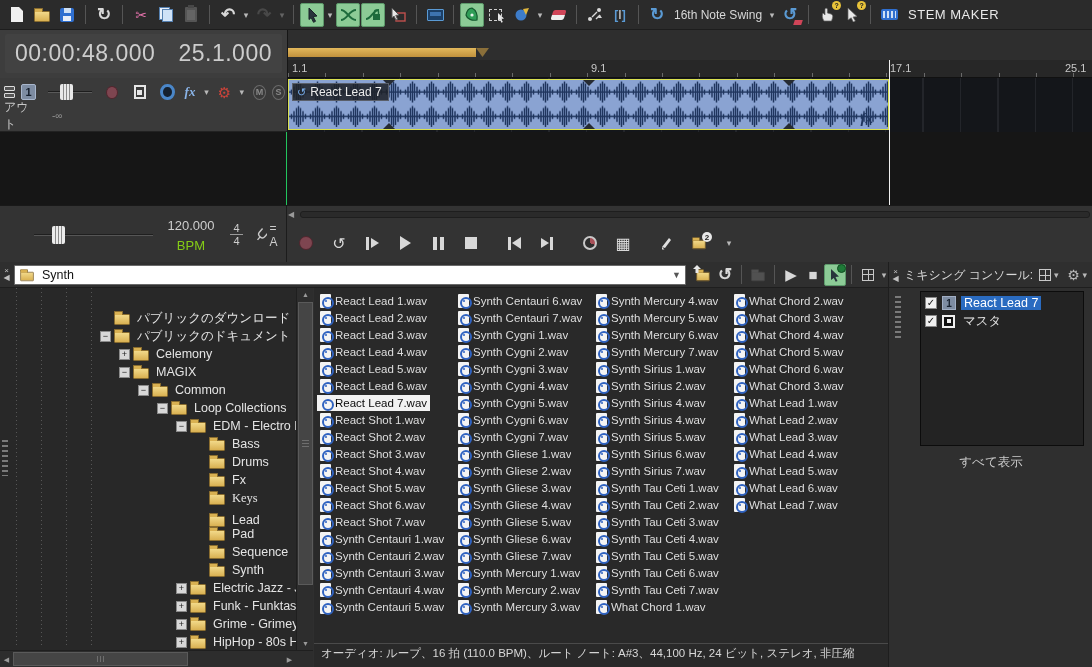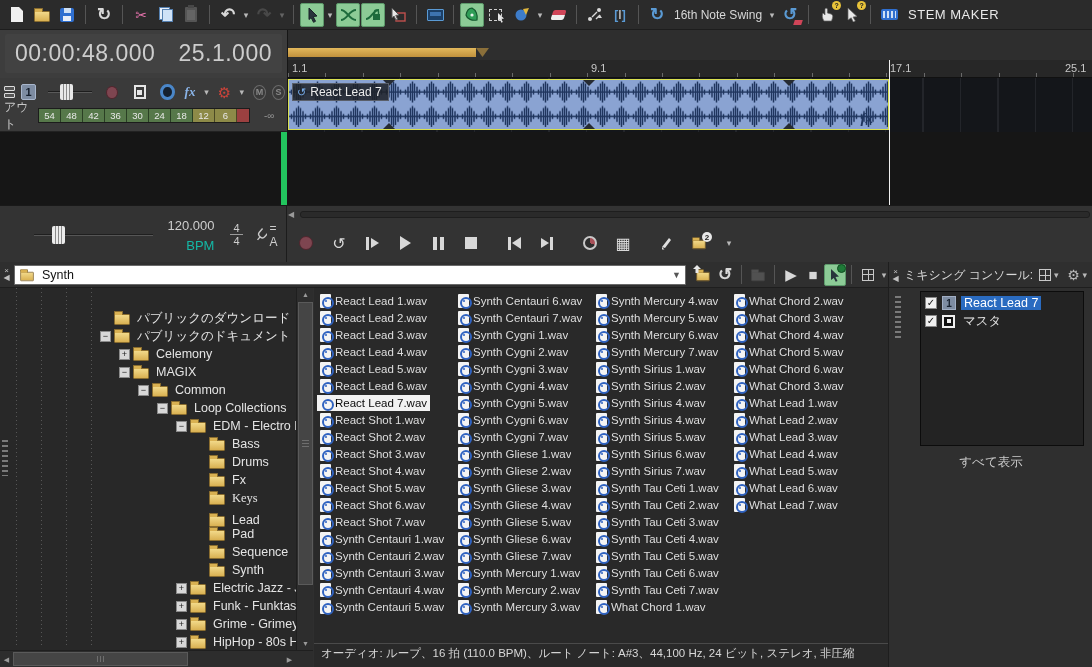--- a/index.html
+++ b/index.html
@@ -49,21 +49,21 @@
   .ic-eraser{width:13px;height:10px;background:linear-gradient(180deg,#d04558 55%,#eee 55%);transform:skewX(-18deg);border-radius:2px;}
   .ic-selbox{width:13px;height:12px;border:1px dashed #cfcfcf;position:relative;}
   .ic-textcur{font-size:12px;color:#e8e8e8;}
   .ic-textcur b{color:#5a9ad4;font-weight:bold;}
   .badge-q{position:absolute;right:-2px;top:-2px;width:9px;height:9px;border-radius:50%;background:#e8c33a;
            color:#222;font-size:7px;font-weight:bold;display:flex;align-items:center;justify-content:center;}
   .ic-gearred{font-size:15px;color:#c8433a;line-height:1;}
 
   
   .top{position:absolute;left:0;top:30px;width:1092px;height:175px;background:#161616;}
-  .panel-left{position:absolute;left:0;top:0;width:287px;height:211px;background:#161616;border-right:6px solid #22c55e;}
+  .panel-left{position:absolute;left:0;top:0;width:287px;height:211px;background:#161616;border-right:1px solid #22c55e;}
   .time-display{position:absolute;left:0;top:0;width:287px;height:48px;background:#3d3d3d;}
   .time-inner{position:absolute;left:5px;top:4px;right:5px;bottom:5px;background:#424242;border-radius:2px;
               display:flex;align-items:center;justify-content:space-between;padding:0 10px;}
   .time-big{font-size:23px;color:#cdcdcd;letter-spacing:.5px;}
   .track-header{position:absolute;left:0;top:48px;width:287px;height:54px;background:#3a3a3a;border-bottom:1px solid #222;}
   .th-row1{position:absolute;left:4px;top:3px;right:2px;height:22px;display:flex;align-items:center;gap:6px;}
   .ic-layers{width:13px;height:13px;display:flex;flex-direction:column;gap:2px;}
   .ic-layers span{height:5px;border:1px solid #dcdcdc;border-radius:1px;background:#555;}
   .track-num{width:17px;height:16px;background:#7d8ca2;border:1px solid #a8b6cc;border-radius:2px;
              color:#141e2c;font-size:11px;font-weight:bold;display:flex;align-items:center;justify-content:center;}
@@ -111,23 +111,23 @@
   .playhead{position:absolute;left:601px;top:30px;width:1px;height:145px;background:#f0f0f0;z-index:5;}
 
   
   .transport{position:absolute;left:0;top:205px;width:1092px;height:57px;background:#333;border-top:1px solid #191919;}
   .tp-left{position:absolute;left:0;top:0;width:287px;height:57px;border-right:1px solid #1c1c1c;
            display:flex;align-items:center;}
   .tp-slider{position:relative;width:128px;height:20px;margin-left:34px;}
   .tp-slider .groove{position:absolute;left:0;right:0;top:9px;height:2px;background:#1f1f1f;border-bottom:1px solid #565656;}
   .tp-slider .thumb{position:absolute;left:18px;top:1px;width:13px;height:18px;background:#ececec;border-radius:2px;
            background-image:linear-gradient(90deg,transparent 3px,#8a8a8a 3px,#8a8a8a 4px,transparent 4px,transparent 6px,#8a8a8a 6px,#8a8a8a 7px,transparent 7px,transparent 9px,#8a8a8a 9px,#8a8a8a 10px,transparent 10px);}
-  .bpm-block{margin-left:14px;text-align:right;line-height:1.25;}
+  .bpm-block{margin-left:14px;text-align:center;line-height:1.25;}
   .bpm-val{font-size:13px;color:#cdcdcd;}
-  .bpm-lbl{font-size:13px;color:#14b8a6;}
+  .bpm-lbl{font-size:13px;color:#84cc16;}
   .sig-block{margin-left:16px;text-align:center;line-height:1;}
   .sig-u{font-size:11px;color:#cdcdcd;display:block;padding:0 3px;border-bottom:1px solid #9a9a9a;}
   .sig-l{font-size:11px;color:#cdcdcd;display:block;padding-top:1px;}
   .tuning{margin-left:12px;display:flex;align-items:center;gap:3px;font-size:12px;color:#cdcdcd;}
   .tp-right{position:absolute;left:288px;top:0;right:0;height:57px;}
   .tp-scroll{position:absolute;left:0;top:2px;right:2px;height:13px;display:flex;align-items:center;}
   .tp-scroll .arr{font-size:8px;color:#9a9a9a;width:12px;}
   .tp-scroll .grv{flex:1;height:7px;background:#2a2a2a;border:1px solid #1e1e1e;border-radius:3px;}
   .tp-btns{position:absolute;left:10px;top:20px;height:34px;display:flex;align-items:center;gap:17px;}
   .ti{display:flex;align-items:center;justify-content:center;min-width:16px;height:20px;color:#d8d8d8;}
@@ -373,32 +373,20 @@
           <span class="spk-btn"></span>
           <span class="fx-lbl">fx</span>
           <span class="chev">▾</span>
           <span class="ic-gearred">⚙</span>
           <span class="chev">▾</span>
           <span class="mcirc">M</span>
           <span class="mcirc">S</span>
         </div>
         <div class="th-row2">
           <span class="out-lbl">アウト</span>
-          <span class="meter">
-              <span class="mcell">54</span>
-              <span class="mcell">48</span>
-              <span class="mcell">42</span>
-              <span class="mcell">36</span>
-              <span class="mcell">30</span>
-              <span class="mcell">24</span>
-              <span class="mcell">18</span>
-              <span class="mcell yel">12</span>
-              <span class="mcell yel">6</span>
-              <span class="mcap"></span>
-            </span>
           <span class="meter-floor">-∞</span>
         </div>
       </div>
     </div>
 
     <div class="timeline">
       <div class="range-row">
         <span class="range-bar"></span>
         <span class="range-end"></span>
       </div>

